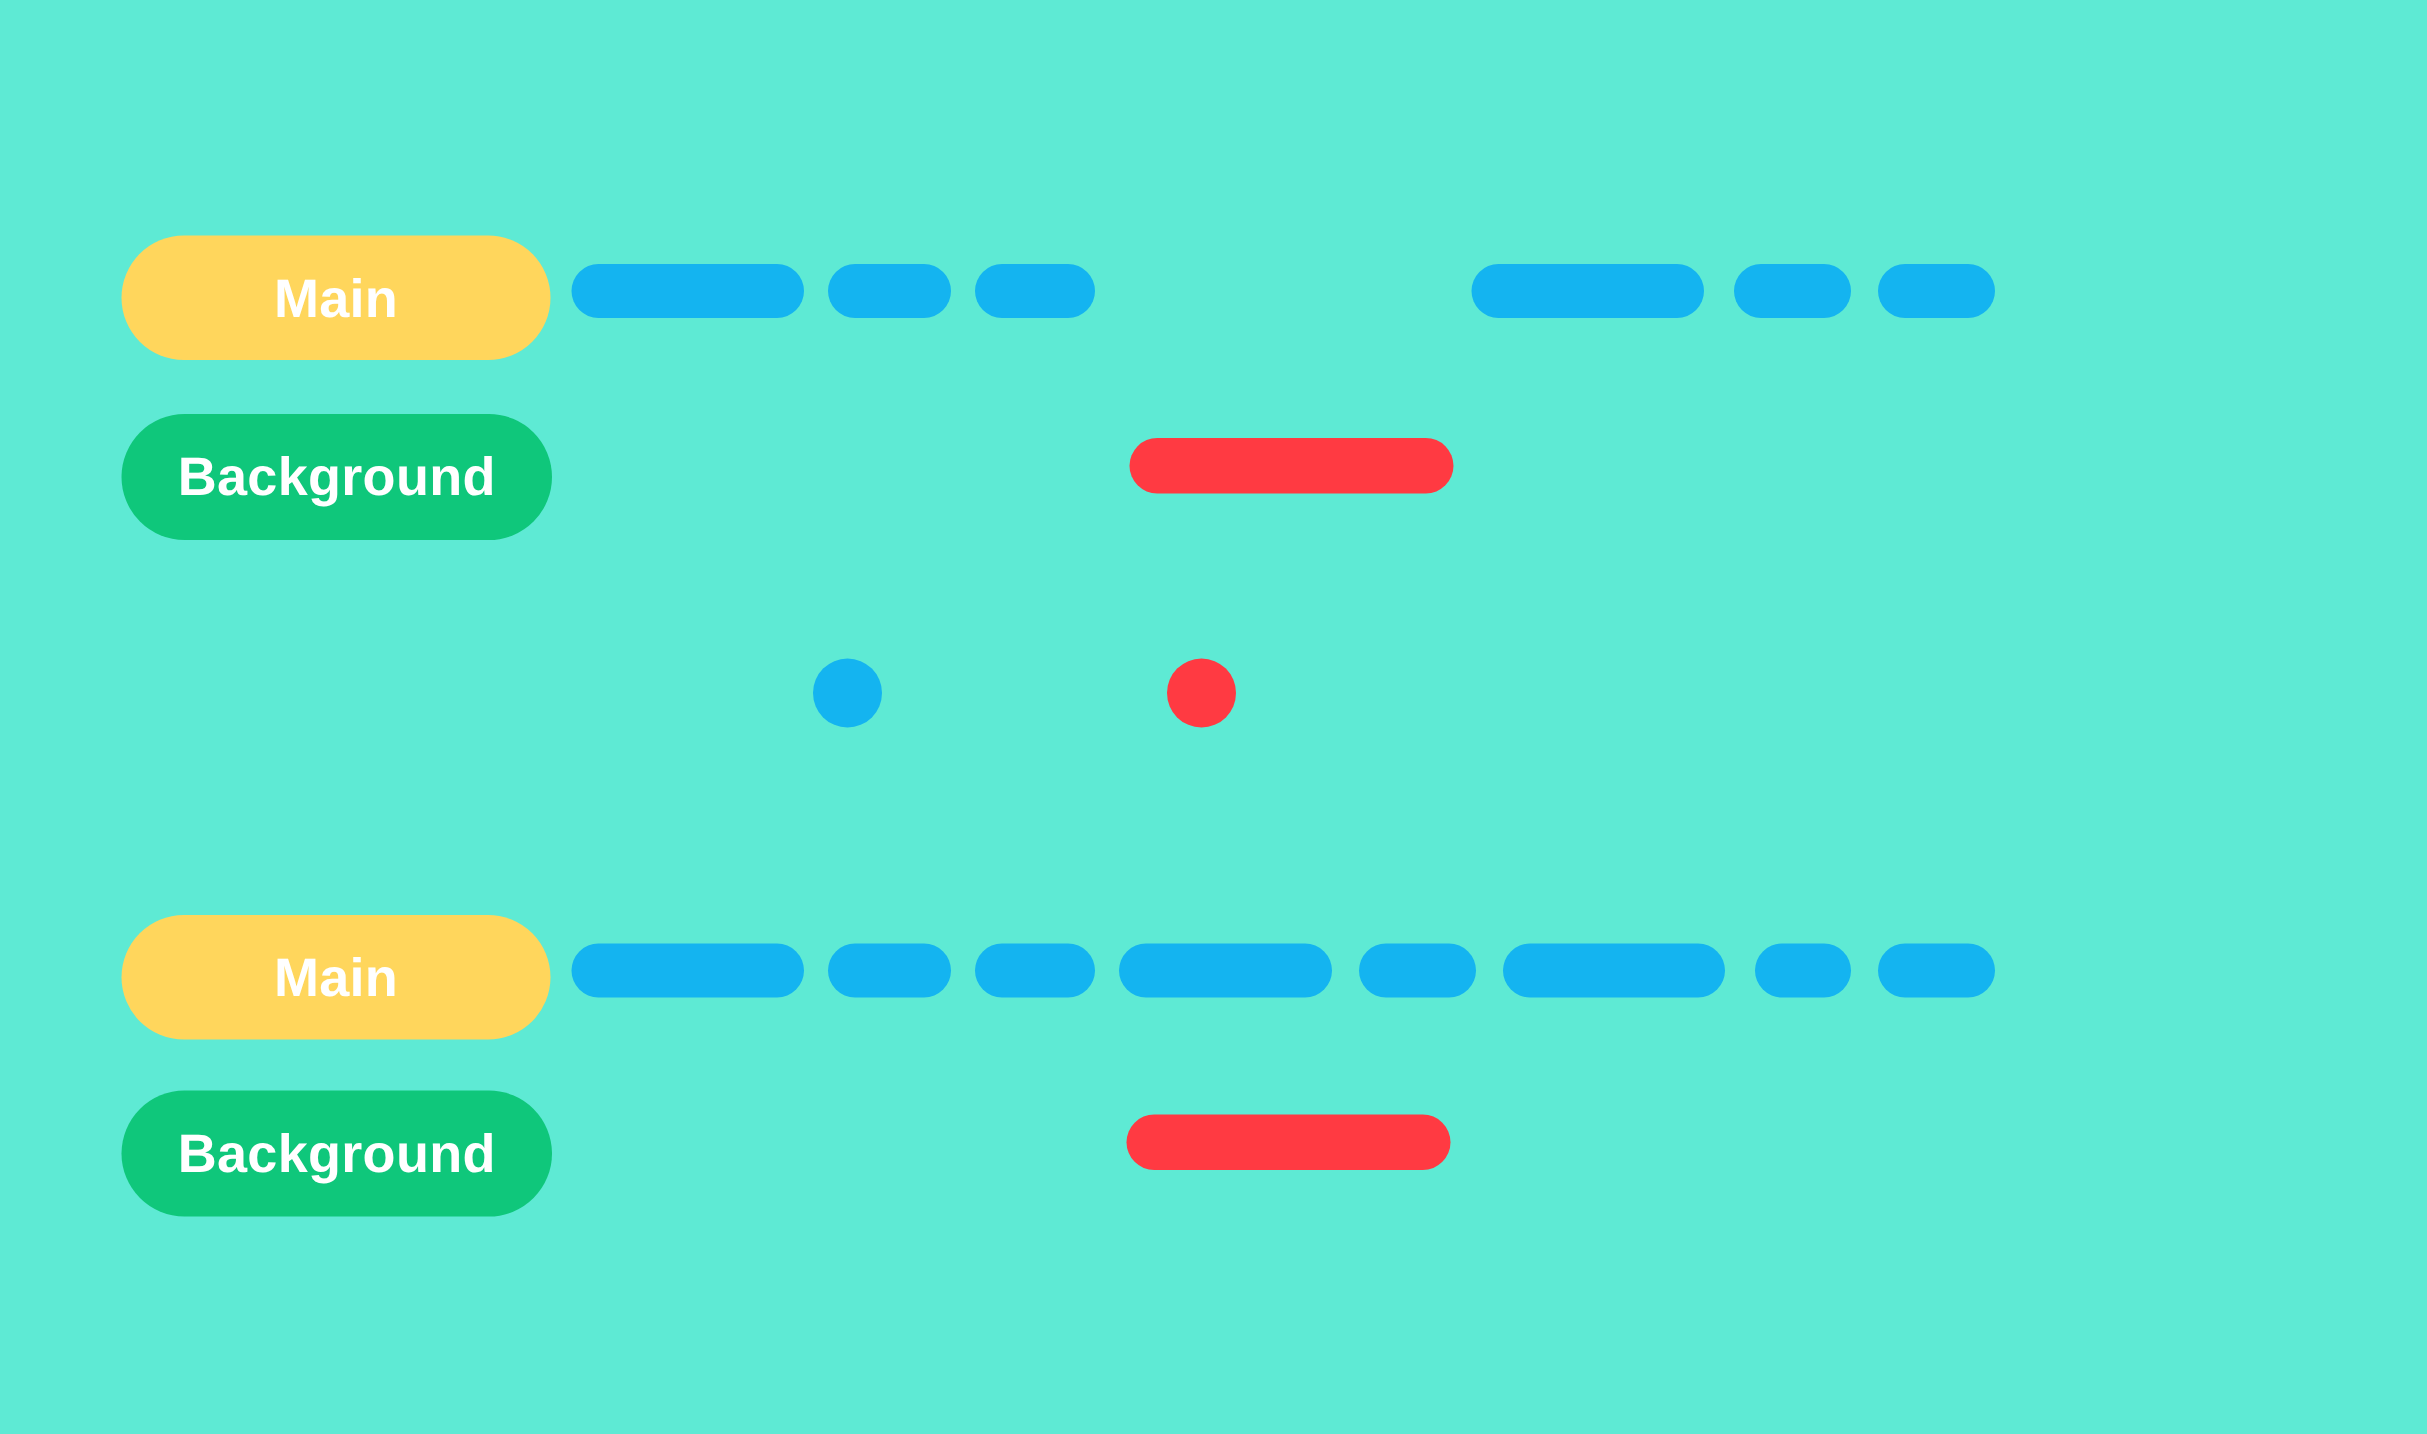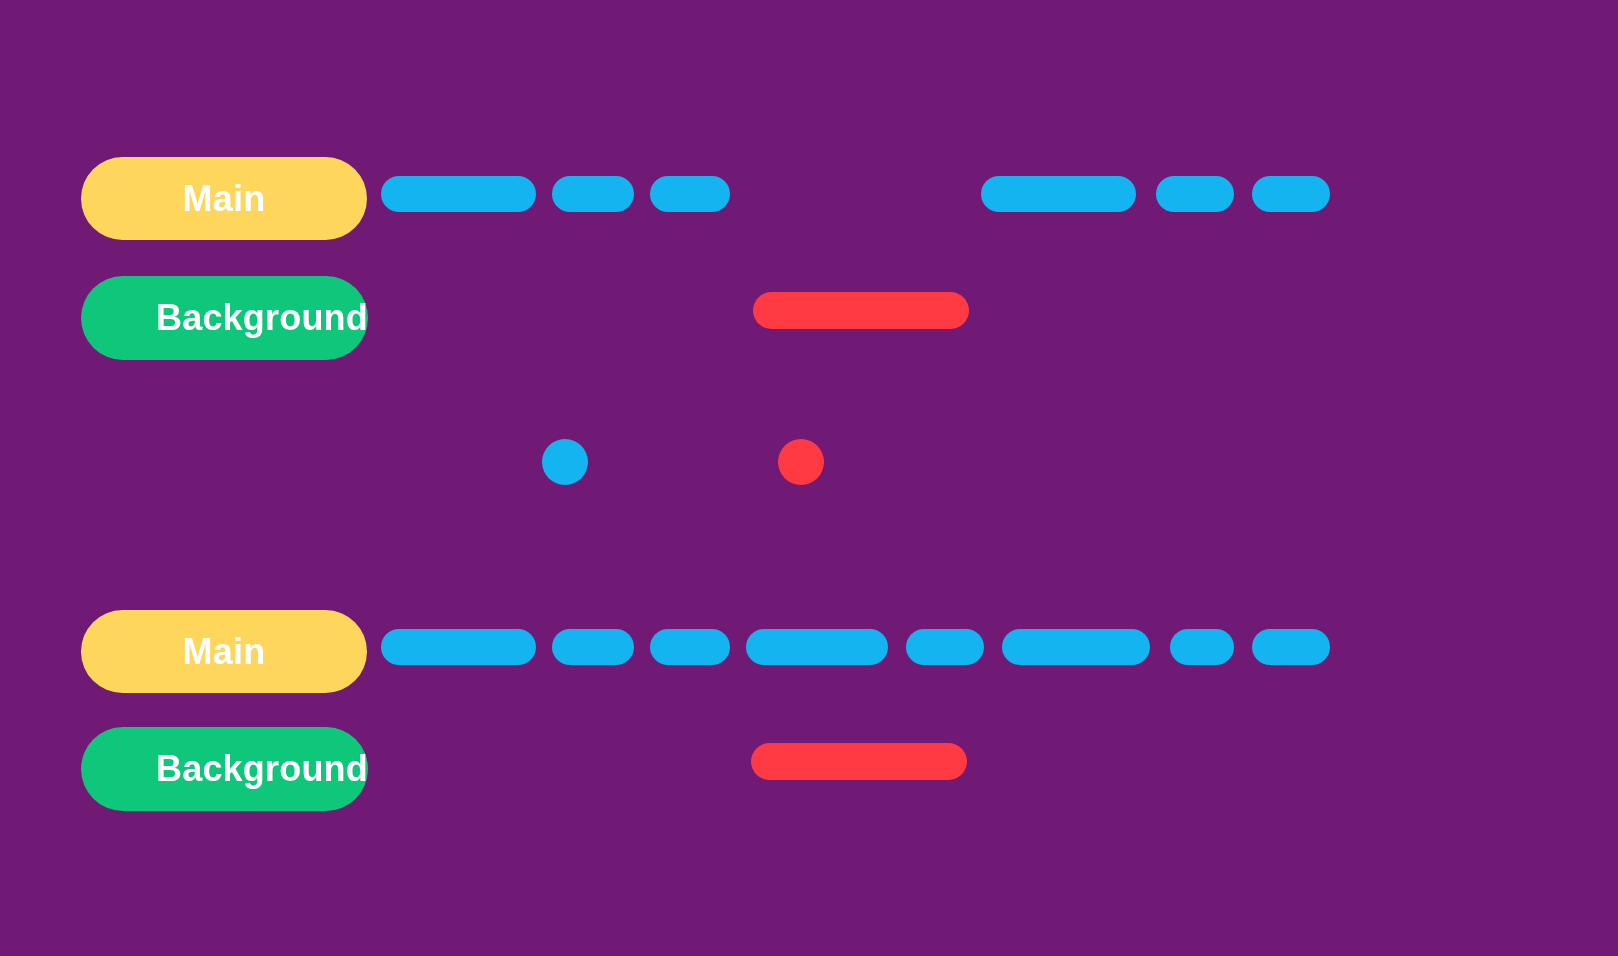--- a/index.html
+++ b/index.html
@@ -26,21 +26,21 @@
     justify-content: center;
     border-radius: 999px;
     box-sizing: border-box;
     color: #ffffff;
     font-weight: bold;
     letter-spacing: 0.2px;
     white-space: nowrap;
     user-select: none;
   }
   .pill-main { background: #FFD65C; }
-  .pill-bg   { background: #0FC77B; justify-content: flex-end; }
+  .pill-bg   { background: #0FC77B; }
   .pill-label {
     font-size: 36px;
     line-height: 1;
     font-weight: bold;
     color: #ffffff;
   }
 
   .seg {
     position: absolute;
     border-radius: 999px;
@@ -49,21 +49,21 @@
   .seg-noise  { background: #FF3A42; }
 
   .dot {
     position: absolute;
     border-radius: 50%;
   }
 </style>
 </head>
 <body>
 
-<div id="stage" style="width: 1618px; height: 956px; background: #701a75;">
+<div id="stage" style="width: 1618px; height: 956px; background: #5eead4;">
     <div class="track-group">
       <div class="pill pill-main" style="left: 81px; top: 157px; width: 286px; height: 83px; background: rgb(255, 214, 92);">
         <span class="pill-label">Main</span>
       </div>
       <div class="seg seg-speech" style="left: 381px; top: 176px; width: 155px; height: 36px; background: rgb(20, 180, 240);"></div>
       <div class="seg seg-speech" style="left: 552px; top: 176px; width: 82px; height: 36px; background: rgb(20, 180, 240);"></div>
       <div class="seg seg-speech" style="left: 650px; top: 176px; width: 80px; height: 36px; background: rgb(20, 180, 240);"></div>
       <div class="seg seg-speech" style="left: 981px; top: 176px; width: 155px; height: 36px; background: rgb(20, 180, 240);"></div>
       <div class="seg seg-speech" style="left: 1156px; top: 176px; width: 78px; height: 36px; background: rgb(20, 180, 240);"></div>
       <div class="seg seg-speech" style="left: 1252px; top: 176px; width: 78px; height: 36px; background: rgb(20, 180, 240);"></div>

